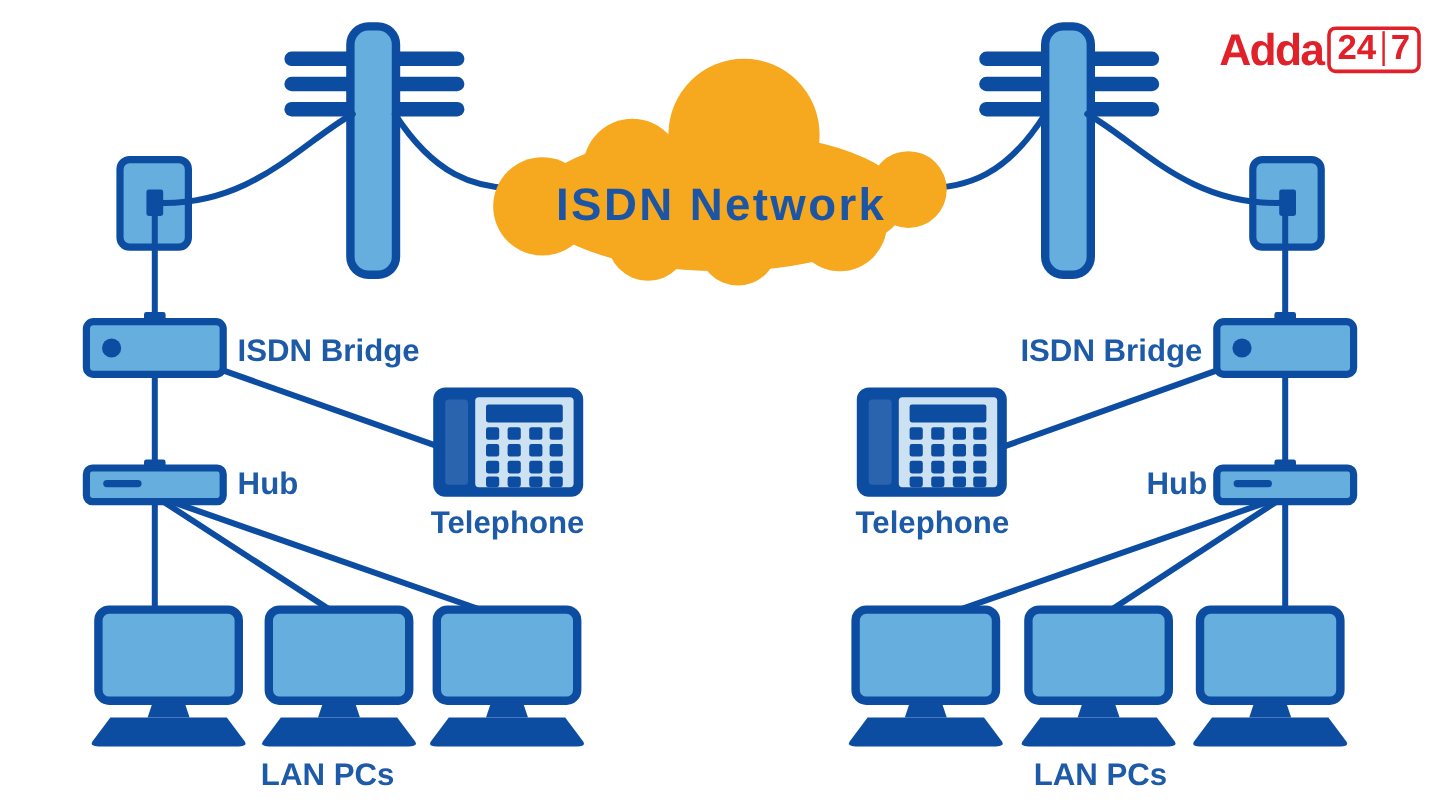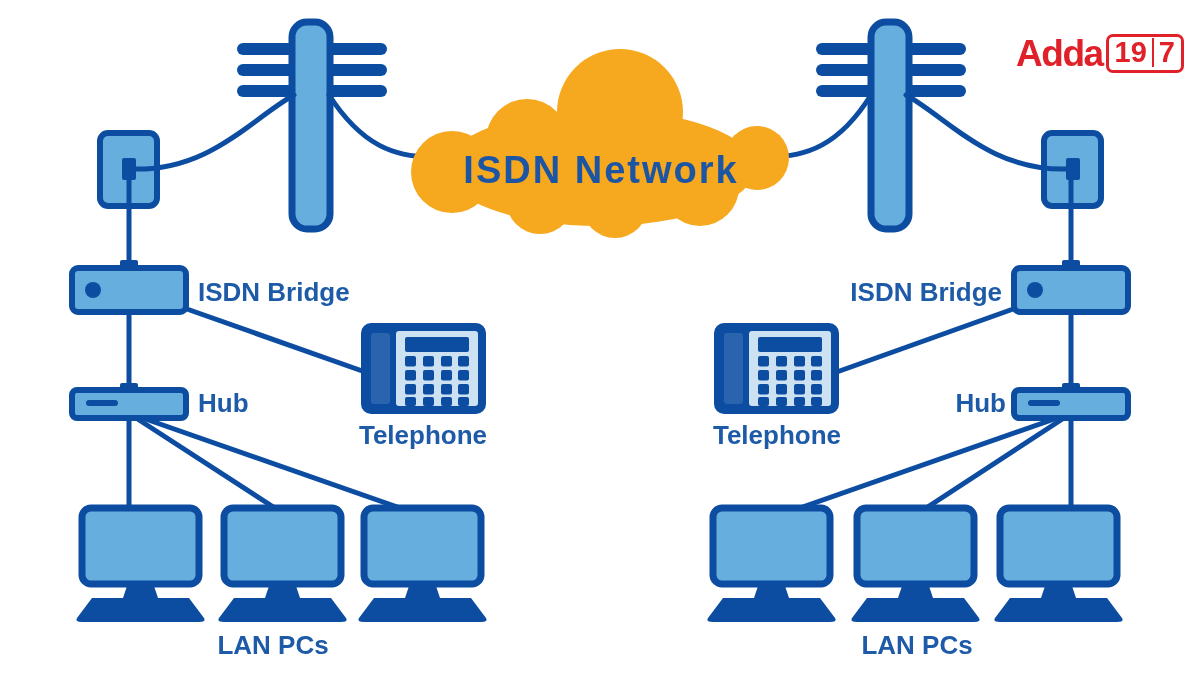--- a/index.html
+++ b/index.html
@@ -32,21 +32,21 @@
 
   text{font-family:"Liberation Sans",sans-serif;font-weight:700;fill:var(--label);}
   .lbl{font-size:26px;}
   .lbl-mid{text-anchor:middle;}
   .lbl-end{text-anchor:end;}
   .cloud-lbl{font-size:38px;font-weight:800;letter-spacing:2px;text-anchor:middle;fill:#1d55a5;}
 
   .logo{
     position:absolute;top:22px;right:16px;
     display:flex;align-items:center;color:var(--red);
-    font-weight:bold;line-height:1;margin-top:12px;
+    font-weight:bold;line-height:1;
   }
   .logo-name{font-size:37px;letter-spacing:-1.5px;}
   .logo-badge{
     display:flex;align-items:center;
     border:3.5px solid var(--red);border-radius:7px;
     padding:1px 6px 3px 6px;margin-left:3px;font-size:29px;font-weight:bold;
   }
   .badge-7{border-left:2.5px solid var(--red);padding-left:5px;margin-left:5px;}
 </style>
 </head>
@@ -164,17 +164,17 @@
   <text class="lbl lbl-end" x="1006" y="412">Hub</text>
   <text class="lbl lbl-mid" x="423" y="444">Telephone</text>
   <text class="lbl lbl-mid" x="777" y="444">Telephone</text>
   <text class="lbl lbl-mid" x="273" y="654">LAN PCs</text>
   <text class="lbl lbl-mid" x="917" y="654">LAN PCs</text>
 </svg>
 
   <div class="logo">
     <span class="logo-name">Adda</span>
     <span class="logo-badge">
-      <span>19</span>
+      <span>24</span>
       <span class="badge-7">7</span>
     </span>
   </div>
 </div>
 
 </body></html>

